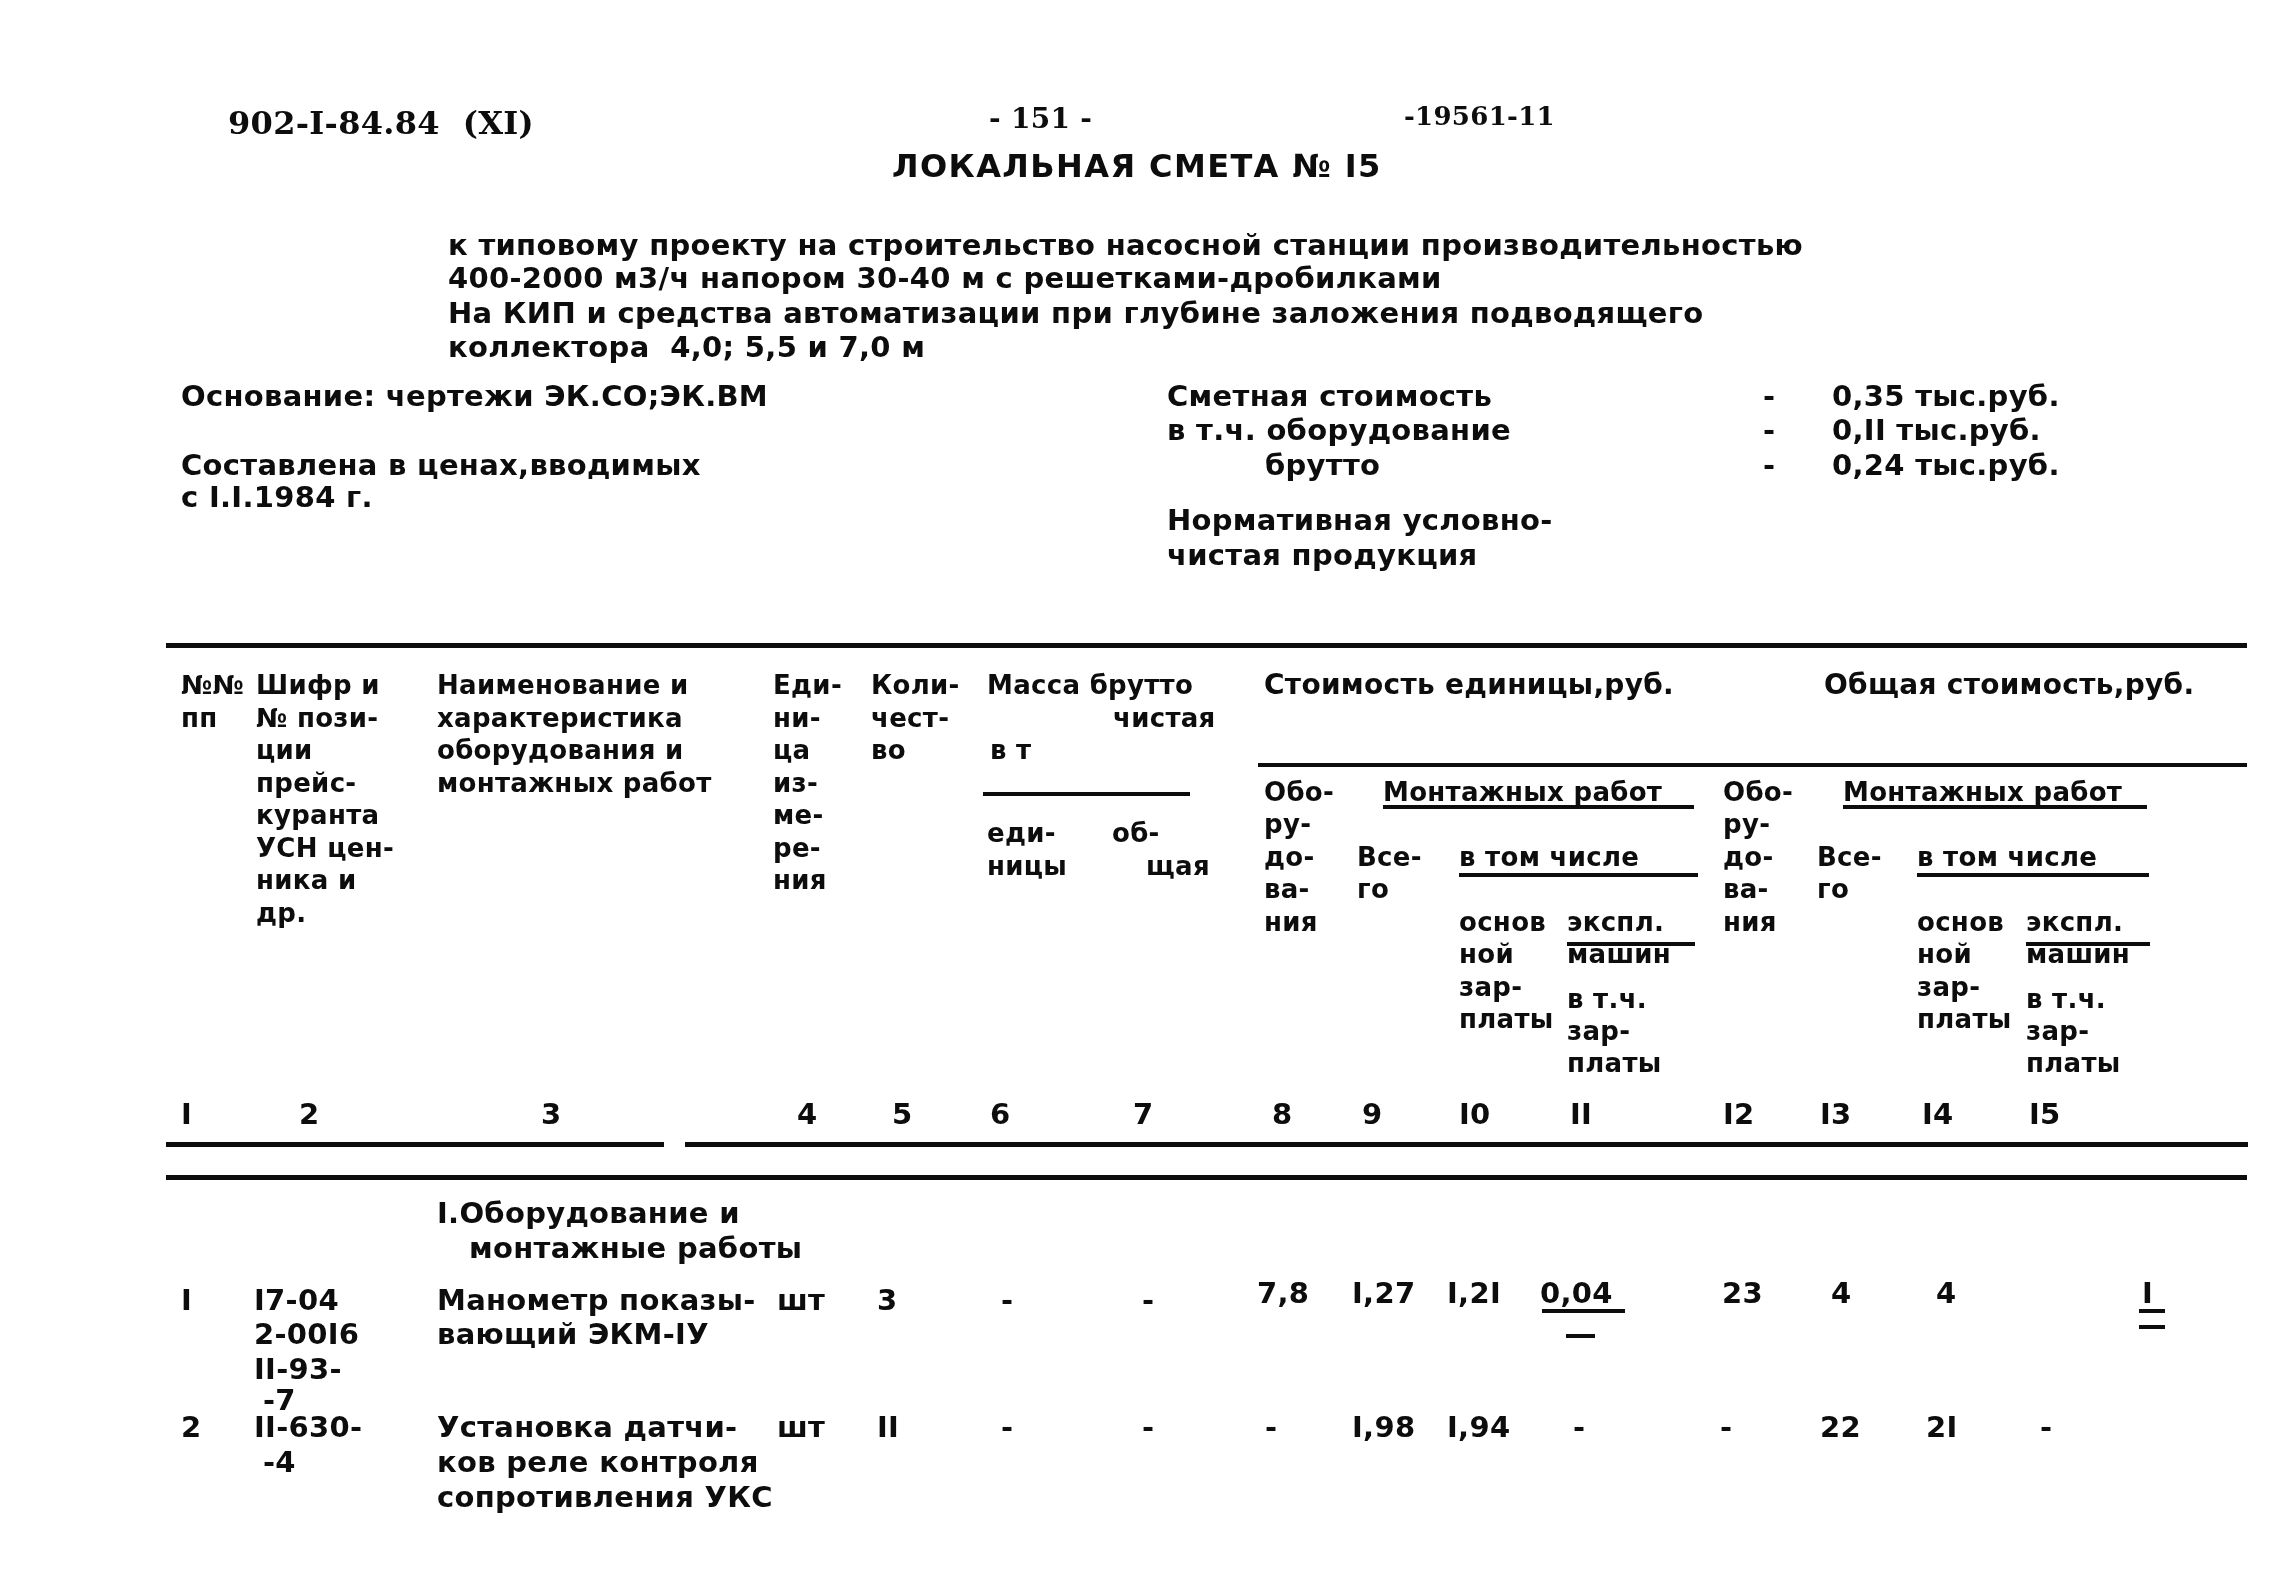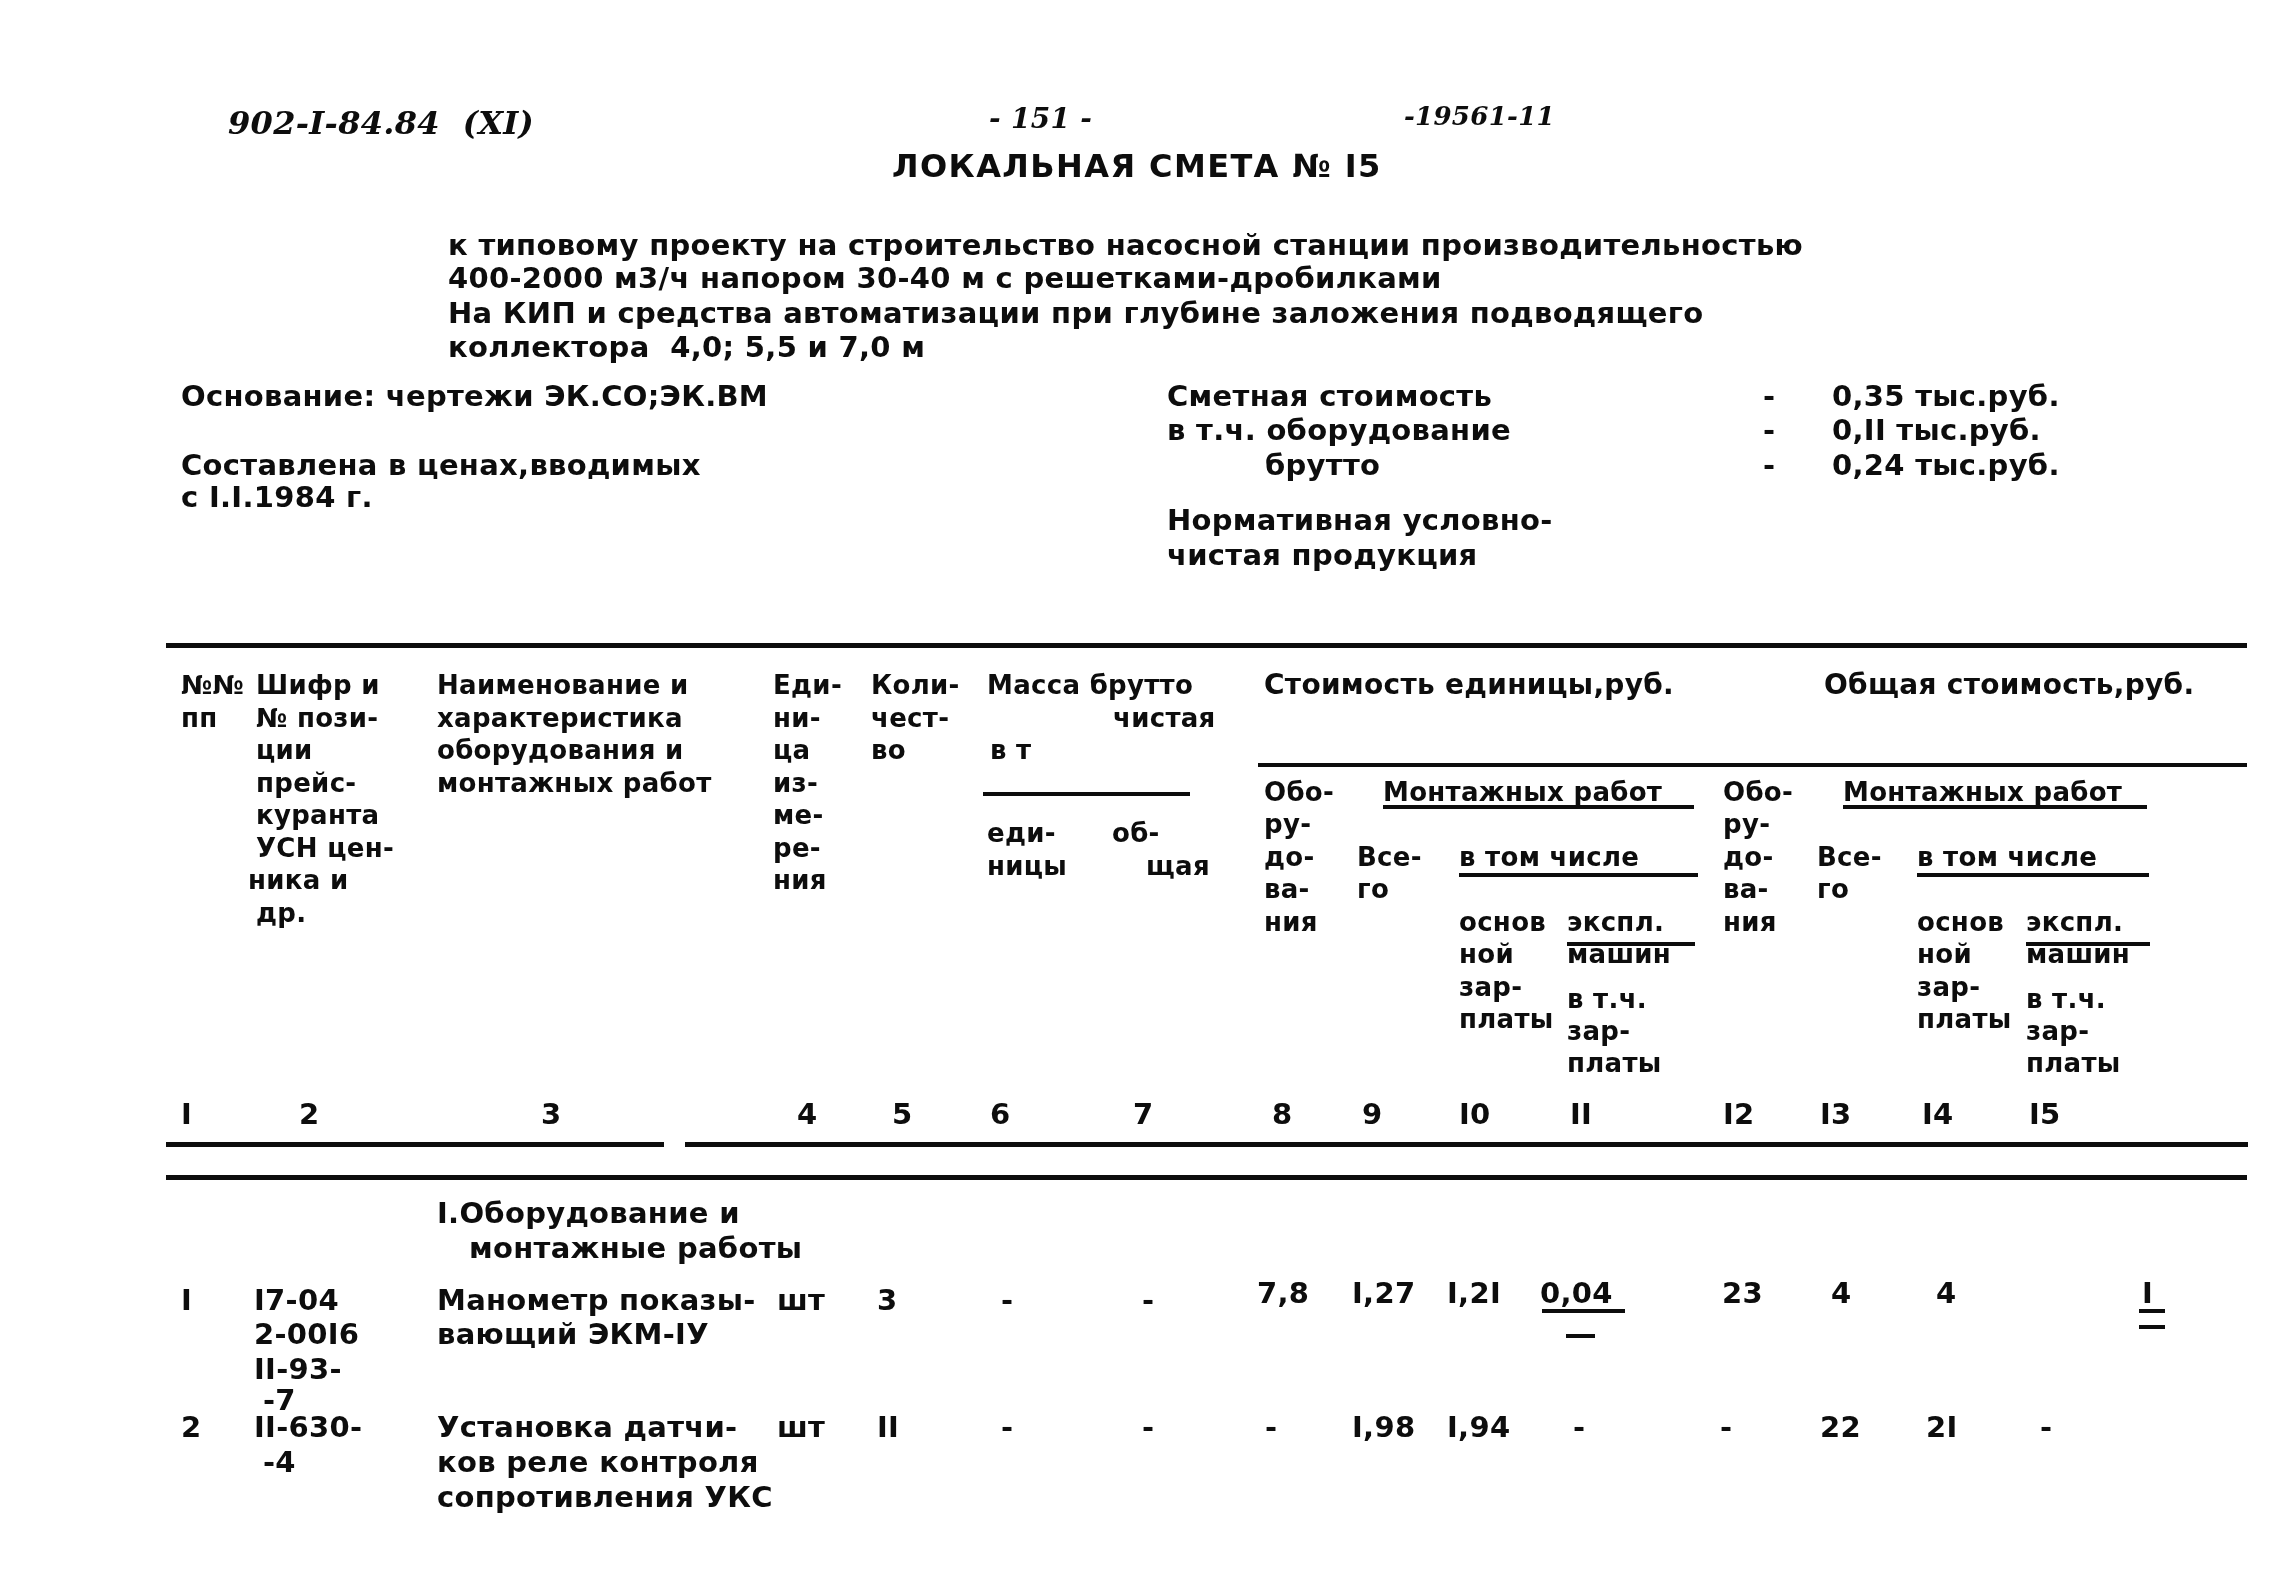--- a/index.html
+++ b/index.html
@@ -21,21 +21,20 @@
   
   .t {
     position: absolute;
     white-space: pre;
     font-weight: 700;
     letter-spacing: 0.3px;
     -webkit-font-smoothing: none;
   }
   .hand {
     font-family: "DejaVu Serif", serif;
-    font-style: italic;
     font-weight: 700;
     text-align: center;
   }
   .rule {
     position: absolute;
     background: #0d0d0d;
   }
 
   
   #doc-code   { left: 228px;  top: 104px;  font-size: 32px; }
@@ -142,21 +141,21 @@
 
   <div class="t hcell" style="left:181px;  top:669px;">№№</div>
   <div class="t hcell" style="left:181px;  top:702px;">пп</div>
 
   <div class="t hcell" style="left:256px;  top:669px;">Шифр и</div>
   <div class="t hcell" style="left:256px;  top:702px;">№ пози-</div>
   <div class="t hcell" style="left:256px;  top:734px;">ции</div>
   <div class="t hcell" style="left:256px;  top:767px;">прейс-</div>
   <div class="t hcell" style="left:256px;  top:799px;">куранта</div>
   <div class="t hcell" style="left:256px;  top:832px;">УСН цен-</div>
-  <div class="t hcell" style="left:248px;  top:864px;">ника и</div>
+  <div class="t hcell" style="left:256px;  top:864px;">ника и</div>
   <div class="t hcell" style="left:256px;  top:897px;">др.</div>
 
   <div class="t hcell" style="left:437px;  top:669px;">Наименование и</div>
   <div class="t hcell" style="left:437px;  top:702px;">характеристика</div>
   <div class="t hcell" style="left:437px;  top:734px;">оборудования и</div>
   <div class="t hcell" style="left:437px;  top:767px;">монтажных работ</div>
 
   <div class="t hcell" style="left:773px; top:669px;">Еди-</div>
   <div class="t hcell" style="left:773px; top:702px;">ни-</div>
   <div class="t hcell" style="left:773px; top:734px;">ца</div>

